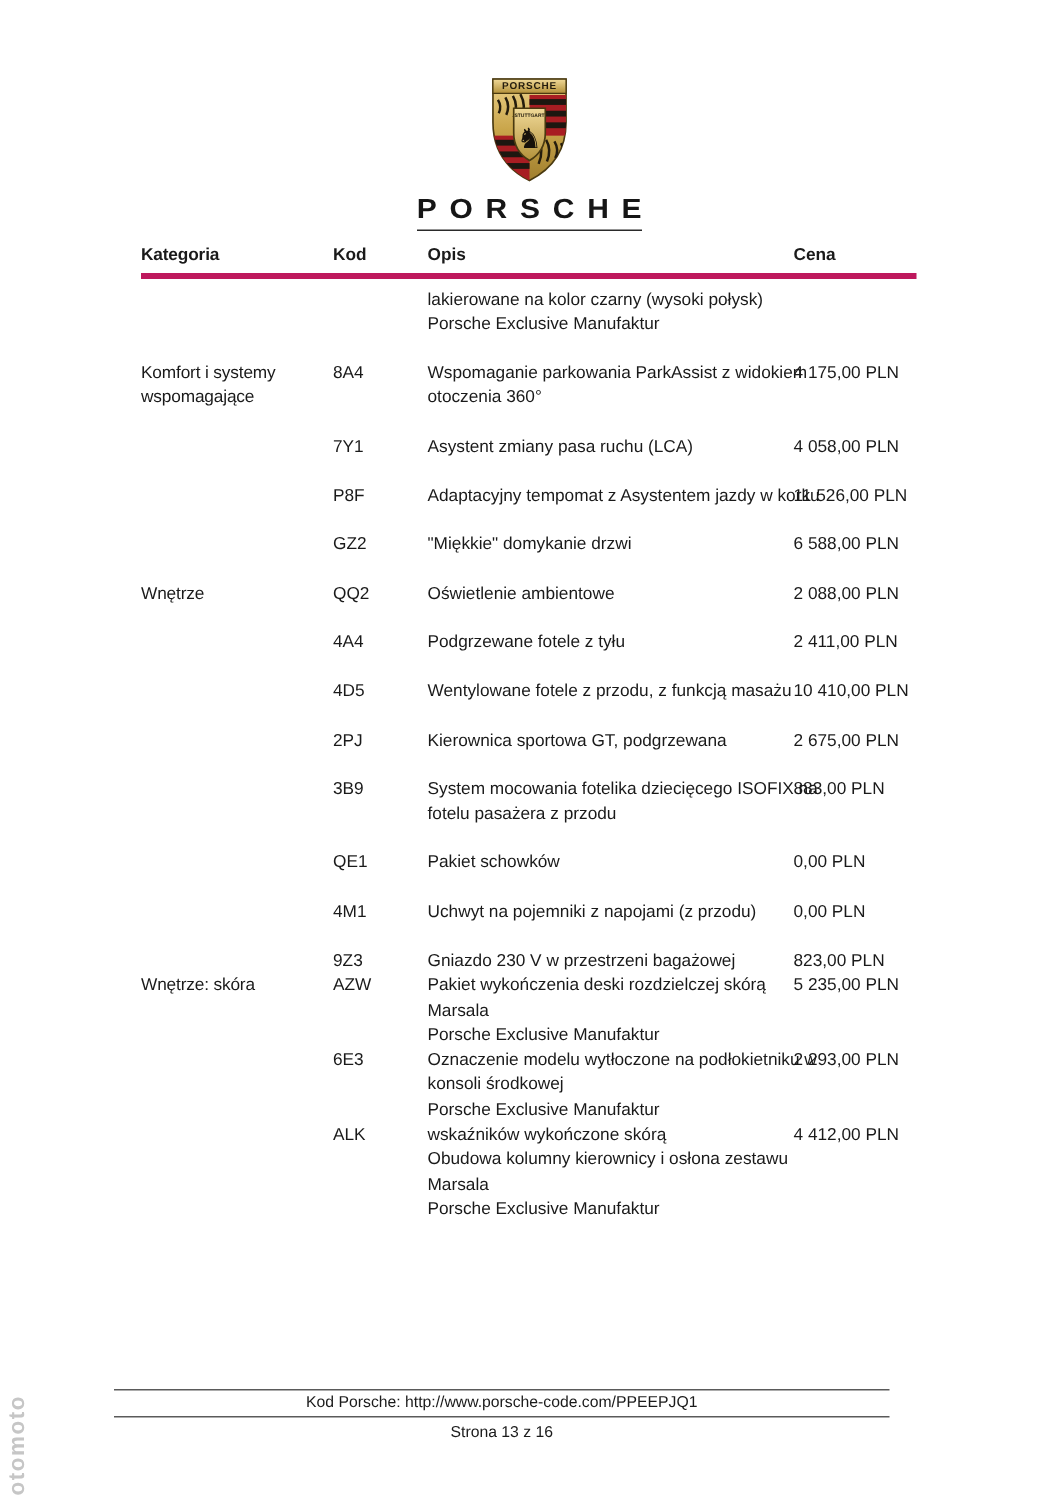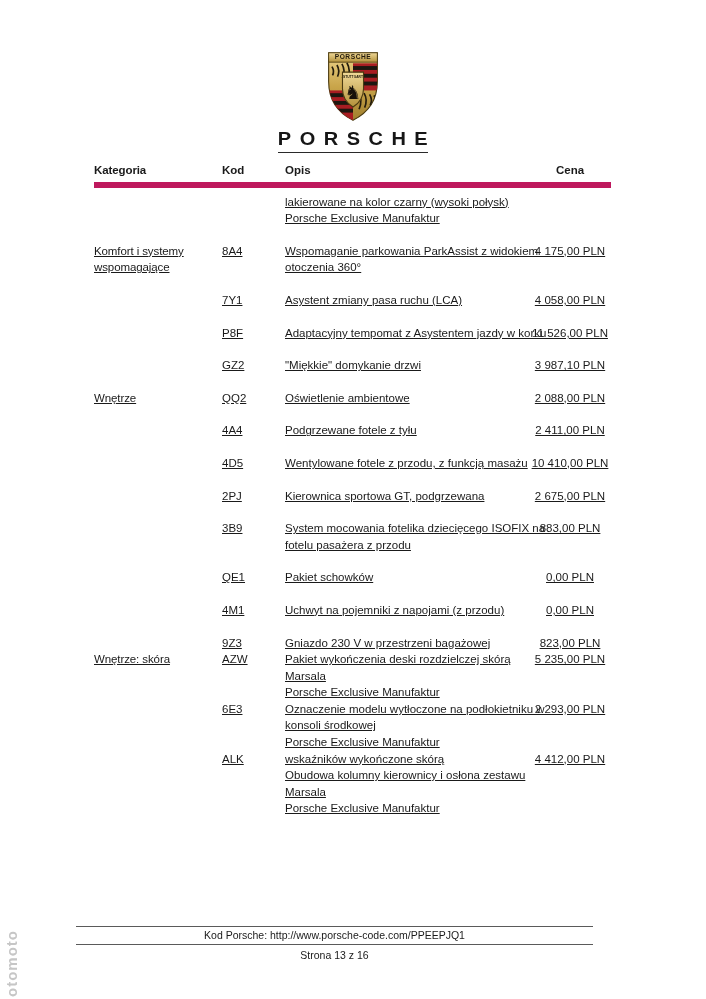--- a/index.html
+++ b/index.html
@@ -34,32 +34,32 @@
     top: 162px;
     width: 517px;
     font-size: 11.5px;
     line-height: 16.6px;
   }
   .thead {
     display: grid;
     grid-template-columns: 128px 63px 244px 82px;
     font-weight: bold;
     padding-bottom: 3px;
-    border-bottom: 6px solid #be185d;
+    border-bottom: 4px solid #be185d;
   }
   .thead .cena { text-align: right; }
-  .rows { padding-top: 6px; text-decoration: underline; }
+  .rows { padding-top: 6px; }
   .row {
     display: grid;
     grid-template-columns: 128px 63px 244px 82px;
     margin-bottom: 16px;
   }
   .rows .row:nth-last-child(-n+4) { margin-bottom: 0; }
   .cell.kategoria { letter-spacing: -0.1px; padding-right: 4px; }
-  .cell.cena { text-align: center; white-space: nowrap; }
+  .cell.cena { text-align: left; white-space: nowrap; }
   .opis-line { white-space: nowrap; }
 
   
   .footer {
     position: absolute;
     left: 76px;
     width: 517px;
     top: 926px;
     text-align: center;
     font-size: 10.5px;
@@ -179,21 +179,21 @@
             <div class="opis-line">Adaptacyjny tempomat z Asystentem jazdy w korku</div>
           </div>
           <div class="cell cena">11 526,00 PLN</div>
         </div>
         <div class="row">
           <div class="cell kategoria"></div>
           <div class="cell kod">GZ2</div>
           <div class="cell opis">
             <div class="opis-line">"Miękkie" domykanie drzwi</div>
           </div>
-          <div class="cell cena">3 987,10 PLN</div>
+          <div class="cell cena">6 588,00 PLN</div>
         </div>
         <div class="row">
           <div class="cell kategoria">Wnętrze</div>
           <div class="cell kod">QQ2</div>
           <div class="cell opis">
             <div class="opis-line">Oświetlenie ambientowe</div>
           </div>
           <div class="cell cena">2 088,00 PLN</div>
         </div>
         <div class="row">

